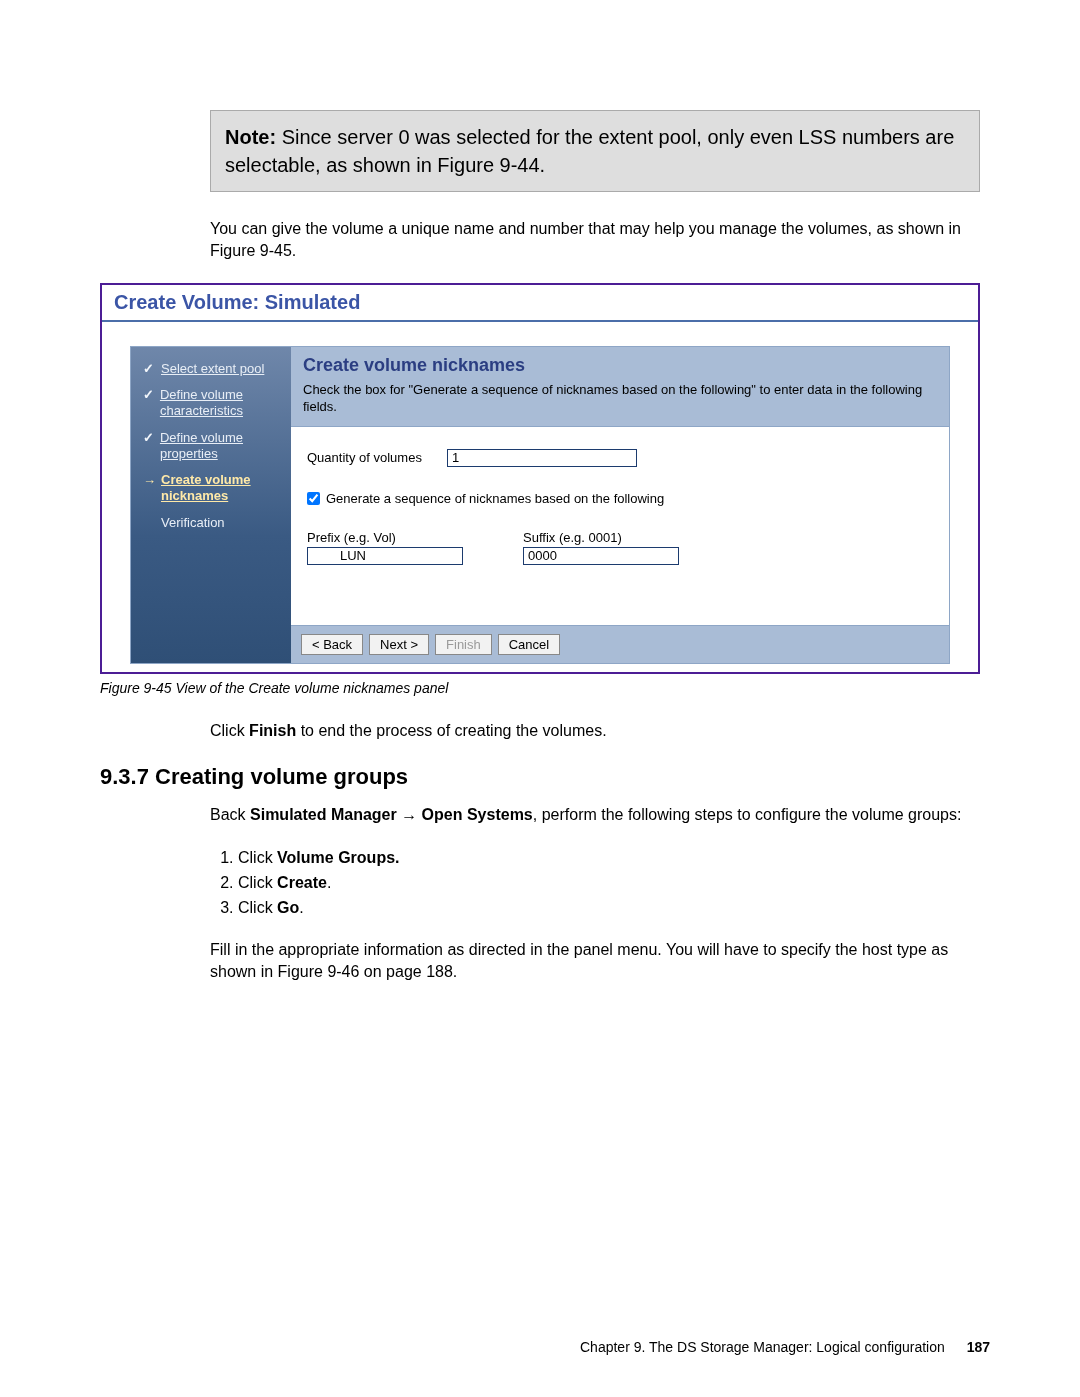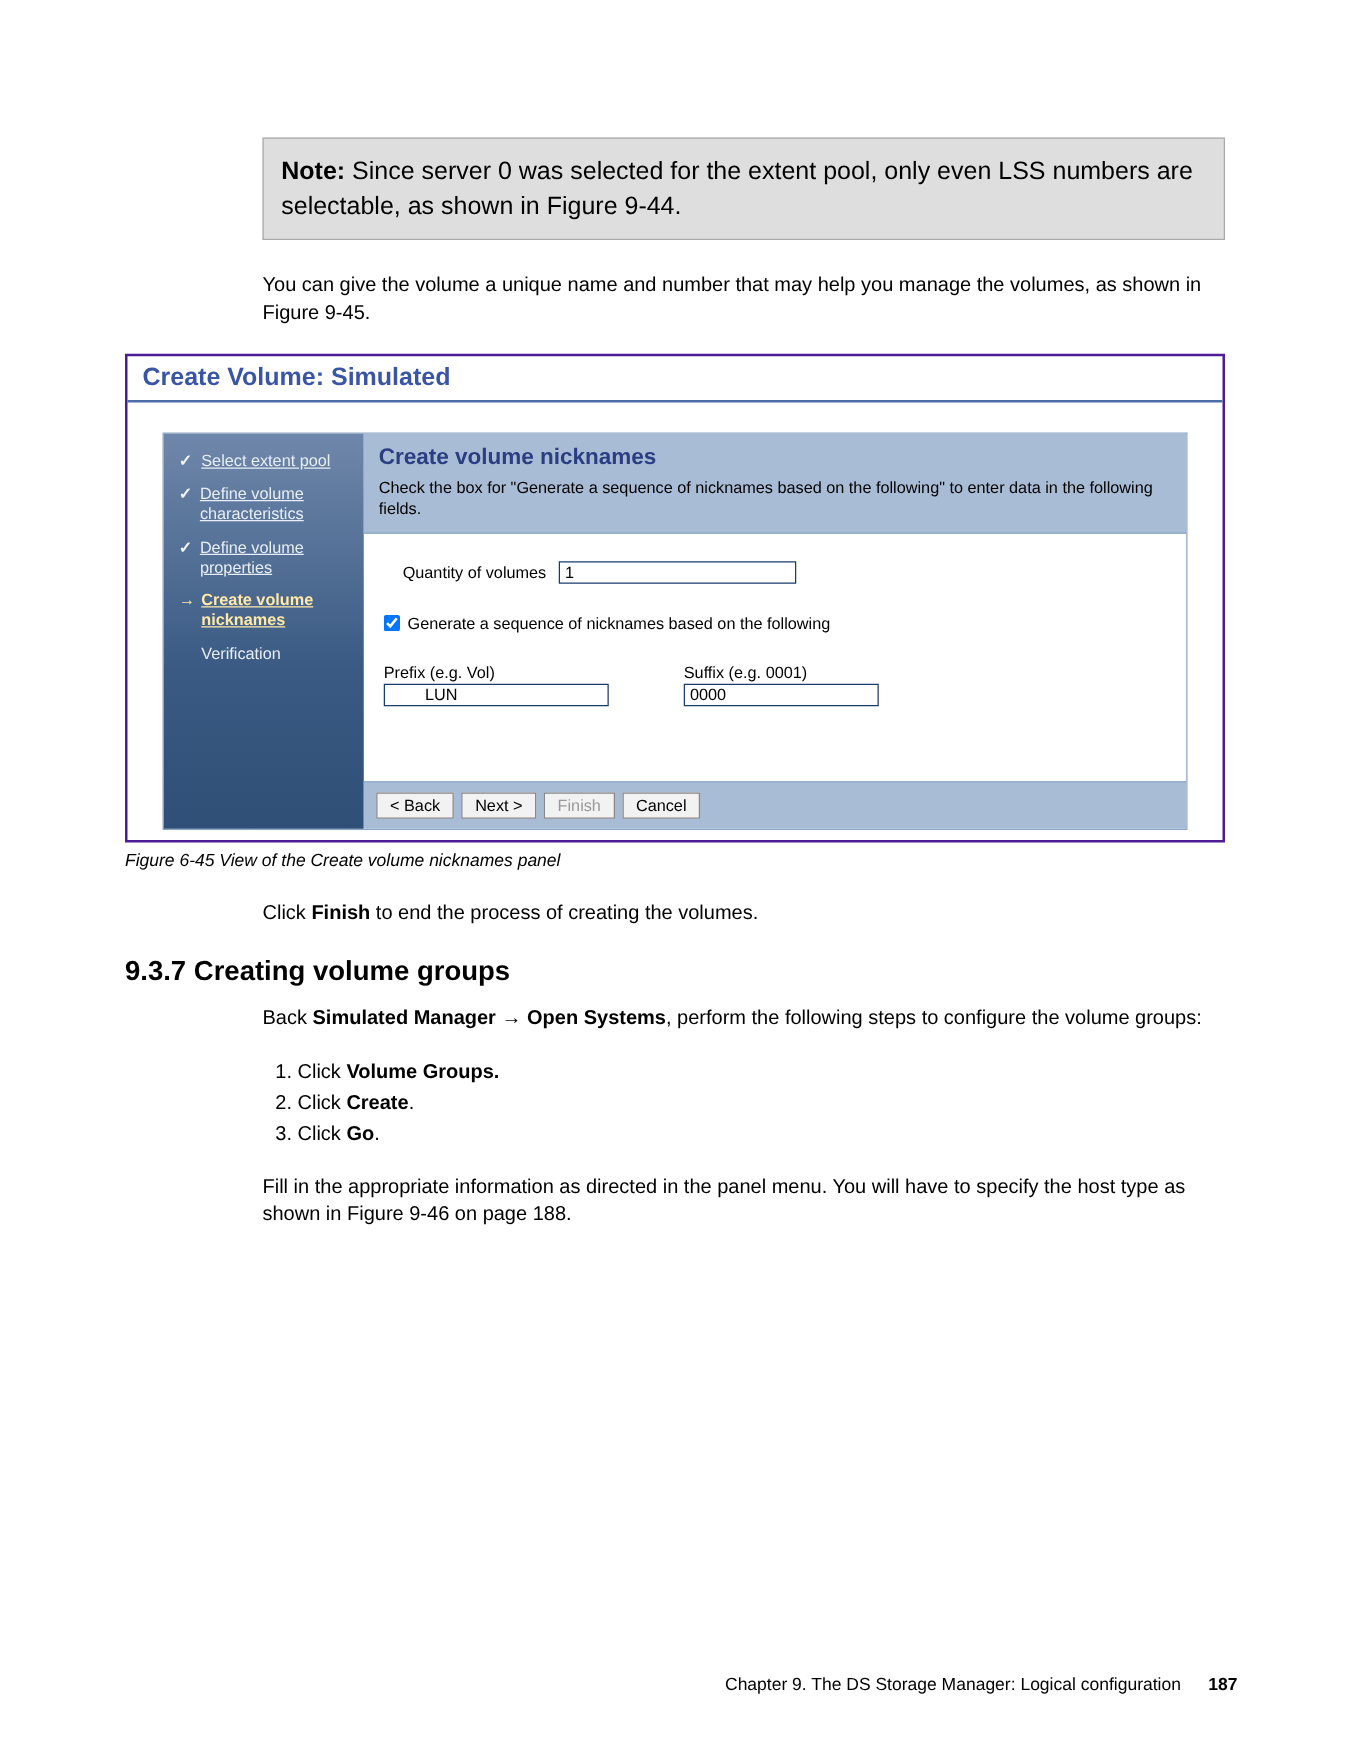--- a/index.html
+++ b/index.html
@@ -85,21 +85,21 @@
     font-size: 18px;
     font-weight: bold;
     margin-bottom: 6px;
   }
   .wizard-header p { font-size: 13px; color: #000; line-height: 1.3; }
   .wizard-content {
     padding: 22px 16px 60px 16px;
     font-size: 13px;
   }
   .field-row { display: flex; align-items: center; gap: 10px; margin-bottom: 24px; }
-  .field-row label { min-width: 130px; text-align: right; }
+  .field-row label { min-width: 130px; }
   .txt {
     border: 1px solid #1c3b6e;
     padding: 1px 4px;
     font-size: 13px;
     height: 18px;
     background: #fff;
   }
   .chk-row { display: flex; align-items: center; gap: 6px; margin-bottom: 24px; }
   .two-col { display: flex; gap: 60px; }
   .col { display: flex; flex-direction: column; gap: 2px; }
@@ -195,40 +195,40 @@
               <label>Quantity of volumes</label>
               <input class="txt" style="width: 190px;" value="1">
             </div>
             <div class="chk-row">
               <input type="checkbox" checked="" style="">
               <span>Generate a sequence of nicknames based on the following</span>
             </div>
             <div class="two-col">
               <div class="col">
                 <span>Prefix (e.g. Vol)</span>
-                <input class="txt" style="width: 180px; padding-left: 32px;" value="LUN">
+                <input class="txt" style="width: 156px; padding-left: 32px;" value="LUN">
               </div>
               <div class="col">
                 <span>Suffix (e.g. 0001)</span>
                 <input class="txt" style="width: 156px;" value="0000">
               </div>
             </div>
           </div>
           <div class="wizard-footer">
             <button class="btn">&lt; Back</button>
             <button class="btn">Next &gt;</button>
             <button class="btn" disabled="">Finish</button>
             <button class="btn">Cancel</button>
           </div>
         </div>
       </div>
     </div>
   </div>
 
-  <div class="caption">Figure 6-45   View of the Create volume nicknames panel</div>
+  <div class="caption">Figure 9-45   View of the Create volume nicknames panel</div>
 
   <p class="body-text">
     <span>Click </span><b>Finish</b><span> to end the process of creating the volumes.</span>
   </p>
 
   <h2 class="section">9.3.7  Creating volume groups</h2>
 
   <p class="body-text">
     <span>Back </span><b>Simulated Manager</b><span>  →  </span><b>Open Systems</b><span>, perform the following steps to configure the volume groups:</span>
   </p>

